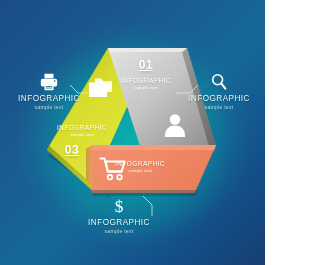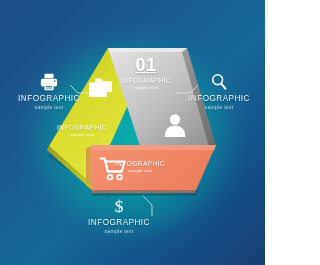--- a/index.html
+++ b/index.html
@@ -30,21 +30,21 @@
     font-size:5.1px;letter-spacing:.25px;color:#bcd7dd;line-height:7px;
     margin-top:1px;white-space:nowrap;
   }
   #label-left{left:6px;top:72px;width:86px;}
   #label-right{left:176px;top:72px;width:86px;}
   #label-bottom{left:76px;top:196px;width:86px;}
 
   
   .seg-txt{position:absolute;color:#fff;text-align:center;user-select:none;}
   .seg-txt .num{
-    font-size:18px;font-weight:700;letter-spacing:.6px;line-height:16px;
+    font-size:12px;font-weight:700;letter-spacing:.6px;line-height:16px;
     text-shadow:0 1px 2px rgba(0,0,0,.22);
     text-decoration:underline;
   }
   .seg-txt .ttl{
     font-size:6.4px;letter-spacing:.5px;line-height:8px;white-space:nowrap;
     text-shadow:0 1px 1px rgba(0,0,0,.18);
   }
   .seg-txt .sub{font-size:4.2px;letter-spacing:.2px;line-height:6px;opacity:.9;white-space:nowrap;}
 
   #gray-num{left:118px;top:57px;width:56px;}
@@ -203,20 +203,23 @@
   </div>
   <span class="shape-ic" id="ic-cart">
     <svg viewBox="0 0 28 26" width="28" height="26">
       <path d="M1.5 2.5 H5.5 L8.8 15.6 H22.5" fill="none" stroke="#fff" stroke-width="2" stroke-linecap="round" stroke-linejoin="round"></path>
       <path d="M6.6 5.6 H25.5 L22.6 15.6 H8.8 Z" fill="none" stroke="#fff" stroke-width="2" stroke-linejoin="round"></path>
       <circle cx="11" cy="21.2" r="2.3" fill="none" stroke="#fff" stroke-width="1.7"></circle>
       <circle cx="20.5" cy="21.2" r="2.3" fill="none" stroke="#fff" stroke-width="1.7"></circle>
     </svg>
   </span>
 
+  <div class="seg-txt" id="yellow-num">
+    <div class="num">03</div>
+  </div>
   <div class="seg-txt" id="yellow-ttl">
     <div class="ttl">INFOGRAPHIC</div>
     <div class="sub">sample text</div>
   </div>
   <span class="shape-ic" id="ic-folder">
     <svg viewBox="0 0 27 24" width="27" height="24">
       <path d="M8 2.5 H14.2 L16.2 5.2 H25 V16 H8 Z" fill="#fff" opacity="0.92"></path>
       <path d="M2 6.5 H8.8 L10.8 9.2 H20 V21 H2 Z" fill="#fff"></path>
     </svg>
   </span>

